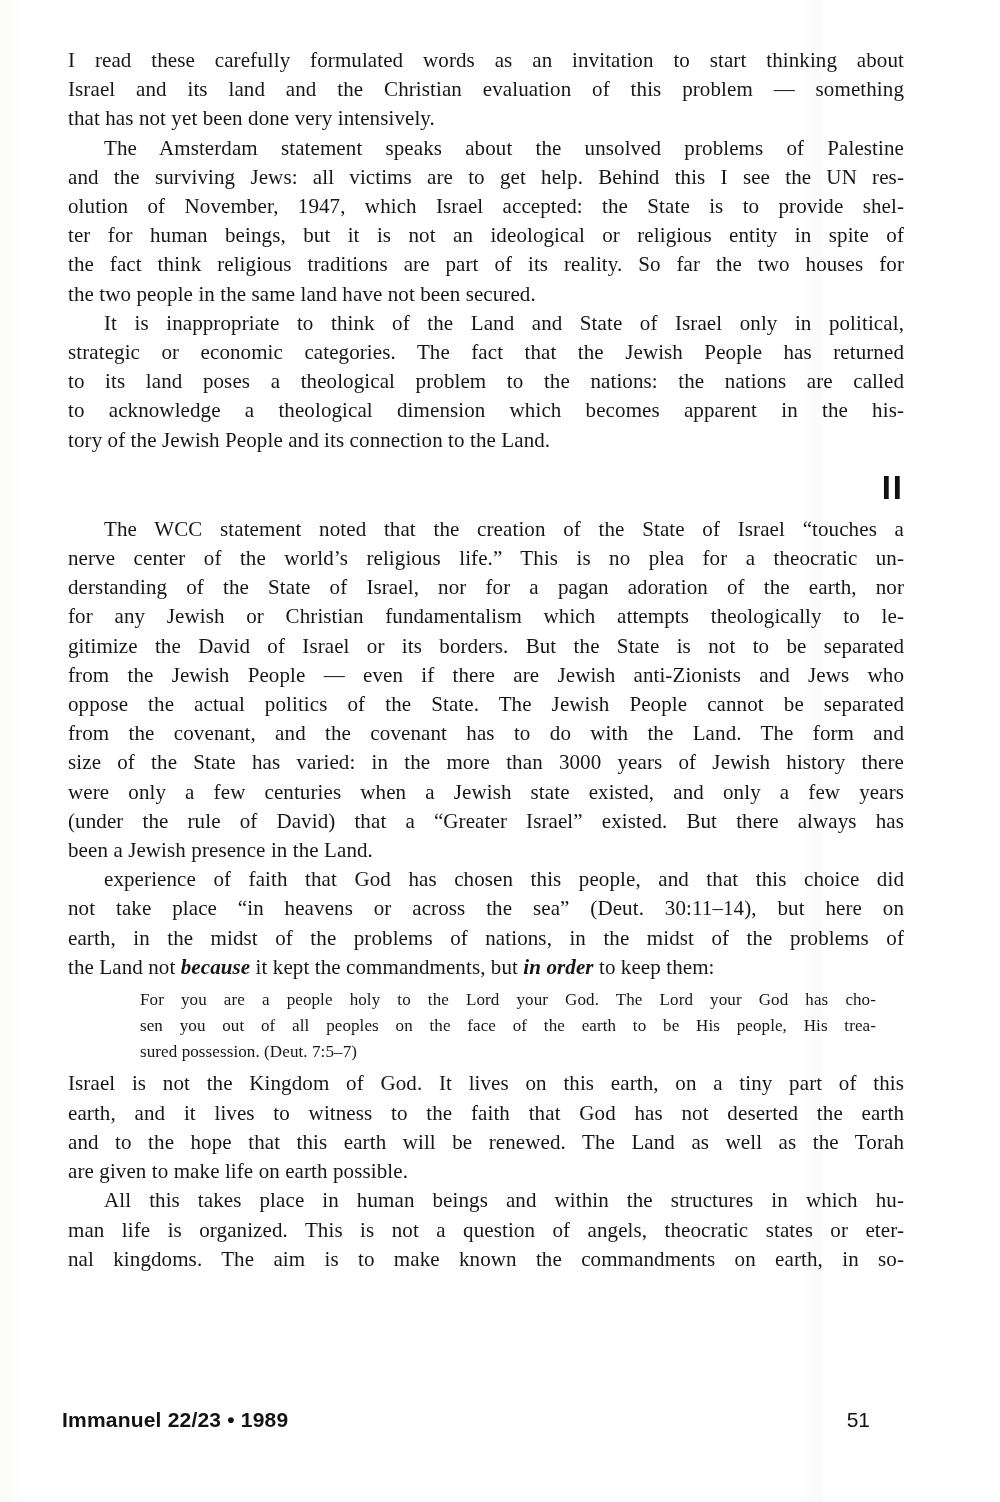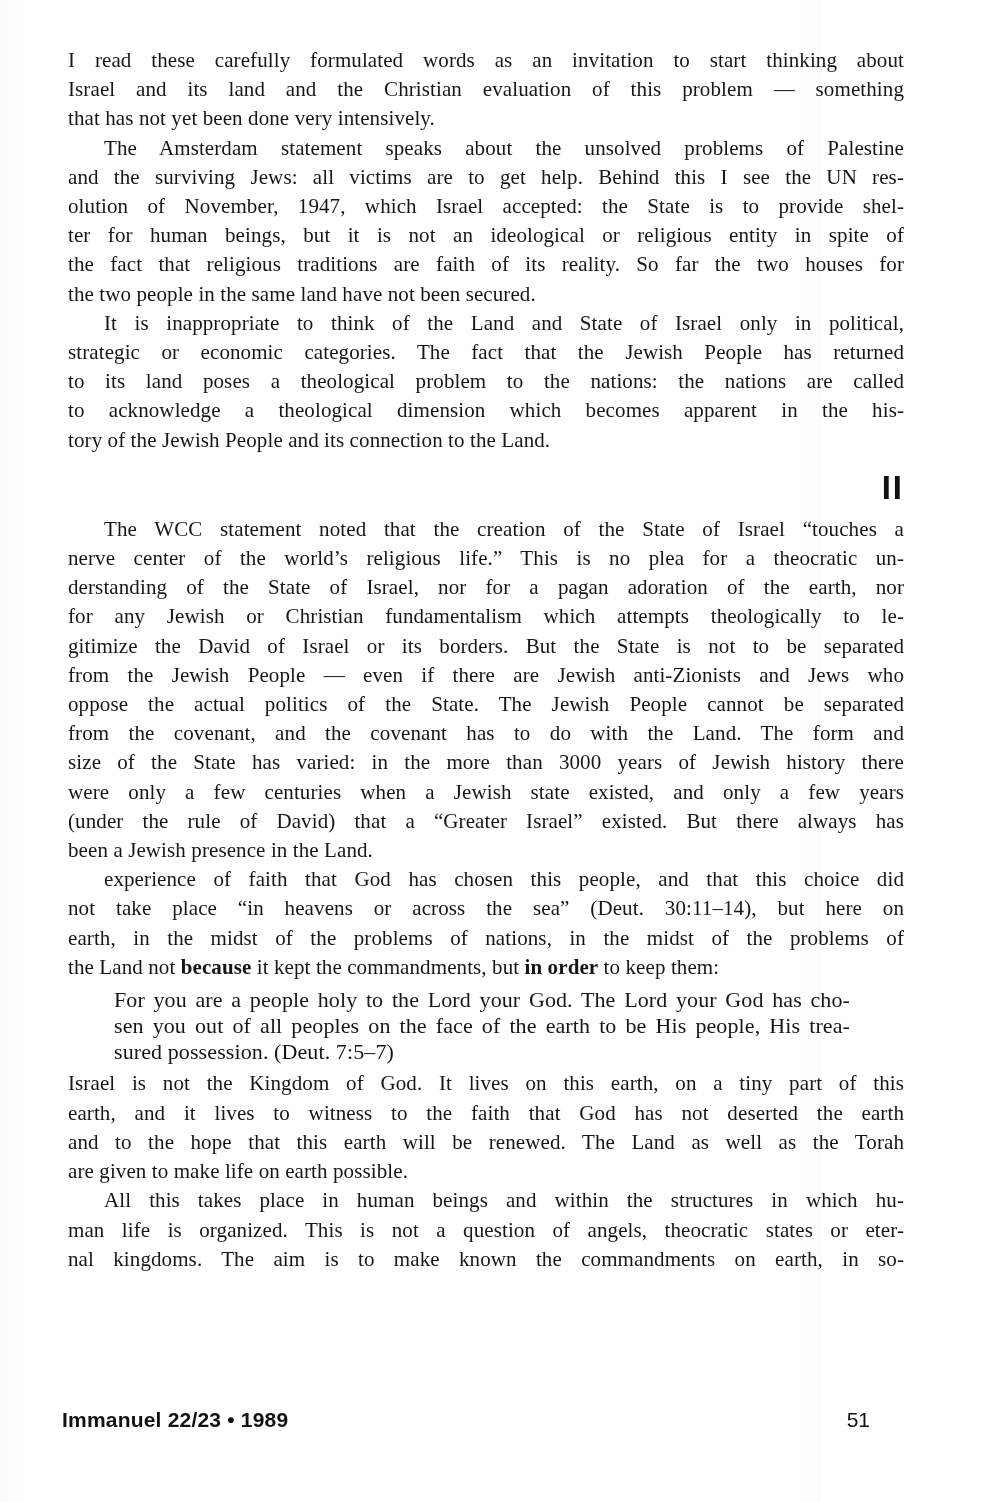--- a/index.html
+++ b/index.html
@@ -35,57 +35,57 @@
     height: 34px;
     text-align: right;
     font-family: "Liberation Sans", "DejaVu Sans", sans-serif;
     font-weight: 700;
     font-size: 33px;
     line-height: 34px;
     letter-spacing: 2px;
     color: #111;
   }
   .blockquote {
-    margin: 5px 0 5px 46px;
+    margin: 5px 0 5px 72px;
     width: 736px;
-    font-size: 22px;
+    font-size: 17px;
     line-height: 25.8px;
   }
   .footer {
     position: absolute;
     top: 1408px; left: 62px;
     width: 840px;
     display: flex;
     justify-content: space-between;
     align-items: flex-start;
     font-family: "Liberation Sans", "DejaVu Sans", sans-serif;
     font-size: 21px;
     color: #121212;
   }
   .footer .journal { font-weight: 700; letter-spacing: 0.2px; }
   .footer .pagenum { font-weight: 400; padding-right: 32px; }
-  b { font-weight: 700; }
+  b { font-weight: 700; font-style: italic; }
 </style>
 </head>
 <body>
 
 <div class="page">
 
   <div class="text-column">
       <div class="para">
         <div class="line">I read these carefully formulated words as an invitation to start thinking about</div>
         <div class="line">Israel and its land and the Christian evaluation of this problem — something</div>
         <div class="line last">that has not yet been done very intensively.</div>
       </div>
       <div class="para indent">
         <div class="line">The Amsterdam statement speaks about the unsolved problems of Palestine</div>
         <div class="line">and the surviving Jews: all victims are to get help. Behind this I see the UN res-</div>
         <div class="line">olution of November, 1947, which Israel accepted: the State is to provide shel-</div>
         <div class="line">ter for human beings, but it is not an ideological or religious entity in spite of</div>
-        <div class="line">the fact that religious traditions are faith of its reality. So far the two houses for</div>
+        <div class="line">the fact think religious traditions are part of its reality. So far the two houses for</div>
         <div class="line last">the two people in the same land have not been secured.</div>
       </div>
       <div class="para indent">
         <div class="line">It is inappropriate to think of the Land and State of Israel only in political,</div>
         <div class="line">strategic or economic categories. The fact that the Jewish People has returned</div>
         <div class="line">to its land poses a theological problem to the nations: the nations are called</div>
         <div class="line">to acknowledge a theological dimension which becomes apparent in the his-</div>
         <div class="line last">tory of the Jewish People and its connection to the Land.</div>
       </div>
       <div class="section-heading">II</div>

